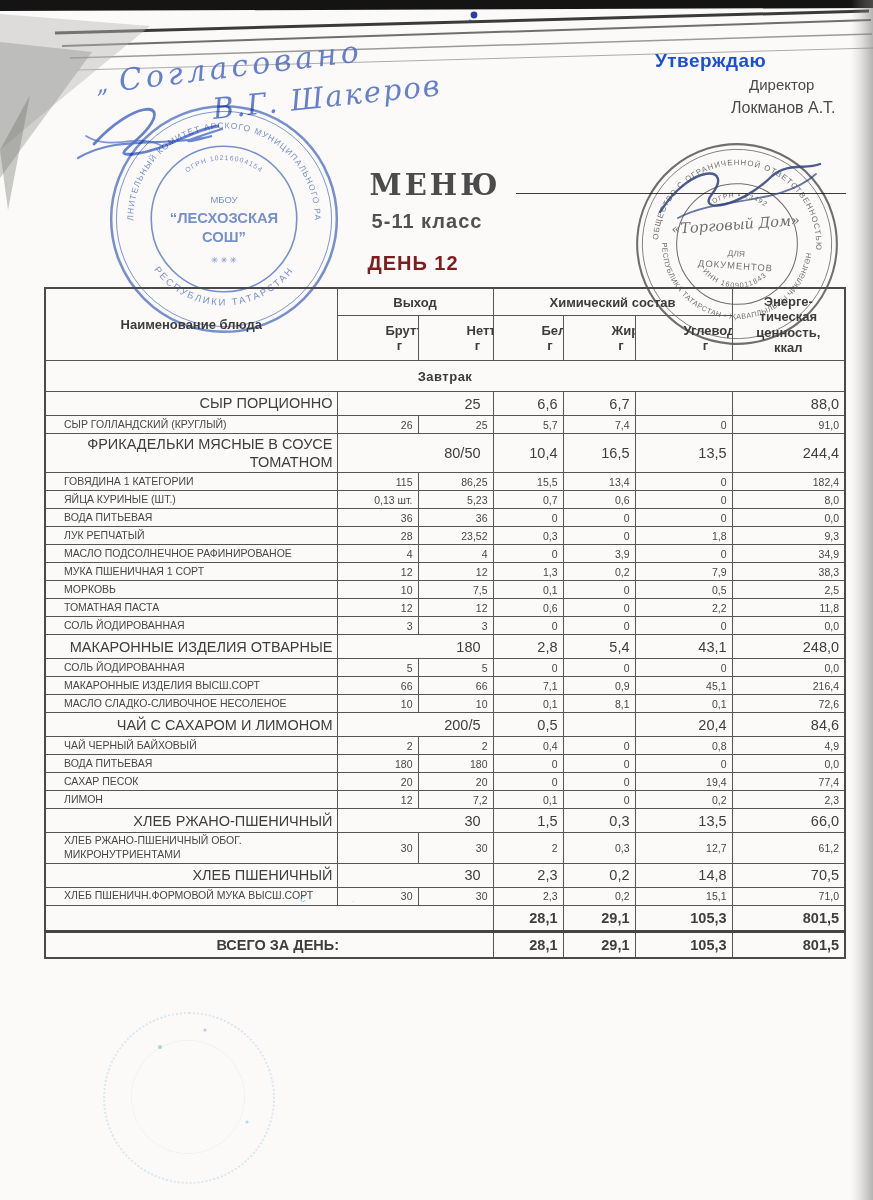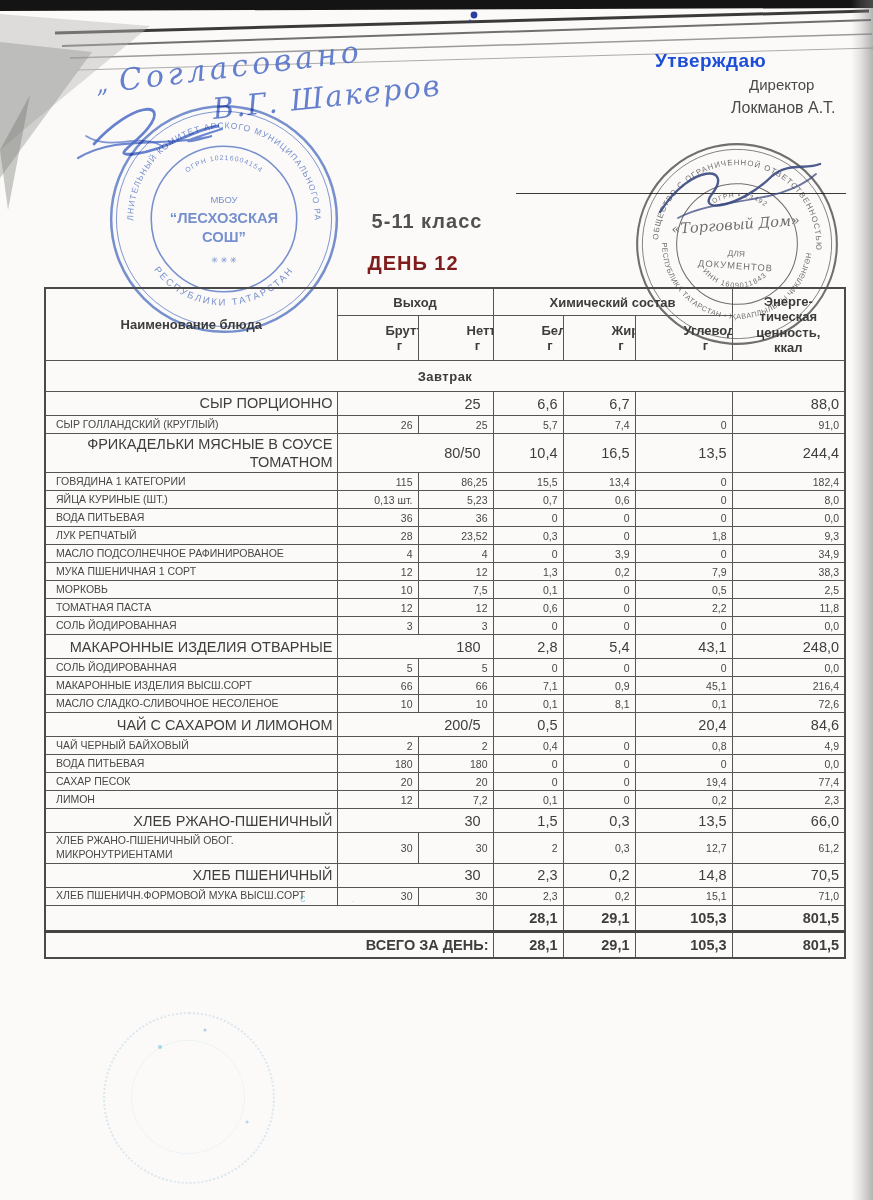--- a/index.html
+++ b/index.html
@@ -62,27 +62,27 @@
   }
   .menu-table{border:2px solid #4a4a4a;}
   .menu-table thead th{font-size:13px; font-weight:bold; text-align:center; color:#3c3c3c;}
   .menu-table .hrow1 th{height:24px;}
   .menu-table .hrow2 th{height:42px;padding-left:48px;}
   .h-energy{white-space:pre-line; line-height:1.18; font-size:13px;}
   .section-row th{font-size:20px; font-weight:bold; height:28px; letter-spacing:.5px;}
   tr.dish td{font-size:14.5px; height:21px;}
   tr.dish td.c-name{text-align:right; padding-left:7px; line-height:1.25;}
   tr.ing td{font-size:10.5px; height:15px; color:#474747;}
-  tr.ing td.c-name{text-align:left; padding-left:10px; line-height:1.3;}
+  tr.ing td.c-name{text-align:left; padding-left:18px; line-height:1.3;}
   .menu-table td.c-num{text-align:right; padding-right:5px;}
   .menu-table td.c-bn{text-align:right; padding-right:12px;}
   tr.totals td{font-size:14.5px; font-weight:bold; height:22px;}
   tr.totals td.c-num{text-align:right; padding-right:5px;}
   tr.grand-total td{border-top:3px solid #444;}
-  td.t-label{text-align:right; padding-left:21px; font-weight:bold; font-size:15px;}
+  td.t-label{text-align:center; padding-left:21px; font-weight:bold; font-size:15px;}
 </style>
 </head>
 <body>
 
 <div class="page">
 
   <svg class="artifacts" width="873" height="1200" viewBox="0 0 873 1200">
     <path d="M0,0 H873 V8 L0,11 Z" fill="#141414"></path>
     <path d="M55,33 L869,11" stroke="#3a3a3a" stroke-width="3" fill="none"></path>
     <path d="M62,46 L871,20" stroke="#6f6f6f" stroke-width="2" fill="none"></path>
@@ -106,20 +106,21 @@
     <path d="M22,48 C60,6 98,4 76,32 C62,50 38,60 62,58 C96,54 118,34 146,30" stroke="#4b6bc6" stroke-width="2.8" fill="none" stroke-linecap="round" opacity=".85"></path>
     <path d="M6,62 C46,38 92,52 140,40 C118,46 96,50 150,33" stroke="#4b6bc6" stroke-width="2.2" fill="none" stroke-linecap="round" opacity=".8"></path>
     <path d="M14,40 C40,56 66,36 90,50" stroke="#4b6bc6" stroke-width="1.8" fill="none" stroke-linecap="round" opacity=".7"></path>
   </svg>
 
   <div class="approve-word">Утверждаю</div>
   <div class="approve-role">Директор</div>
   <div class="approve-name">Локманов А.Т.</div>
   <div class="sig-line"></div>
 
+  <div class="t-main">МЕНЮ</div>
   <div class="t-grade">5-11 класс</div>
   <div class="t-day">ДЕНЬ 12</div>
 
   <svg class="stamp stamp-school" viewBox="0 0 220 220">
     <defs>
       <path id="arcTopS" d="M 24,110 A 86,86 0 0 1 196,110"></path>
       <path id="arcBotS" d="M 28,110 A 82,82 0 0 0 192,110"></path>
       <path id="arcInnS" d="M 54,110 A 56,56 0 0 1 166,110"></path>
     </defs>
     <g stroke="#5274c8" fill="none">

